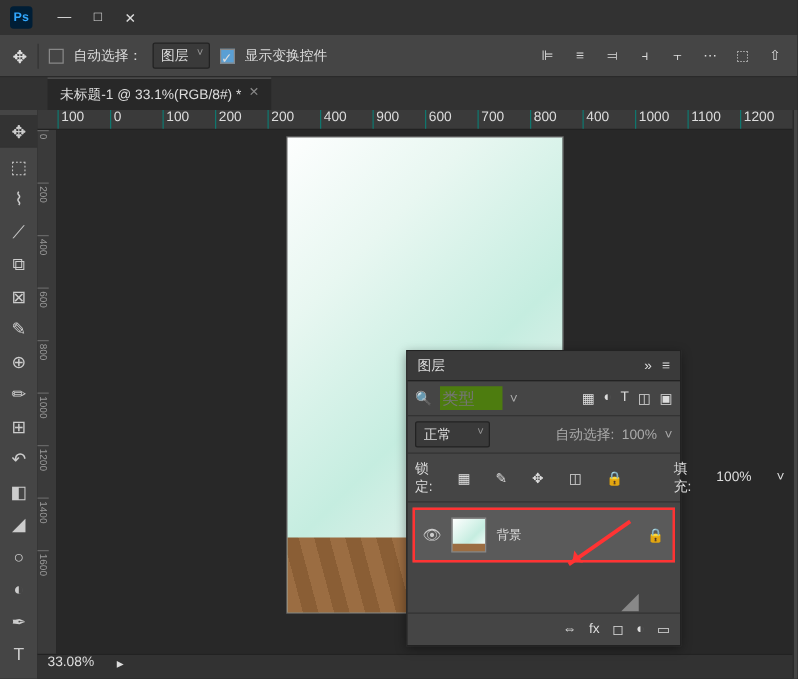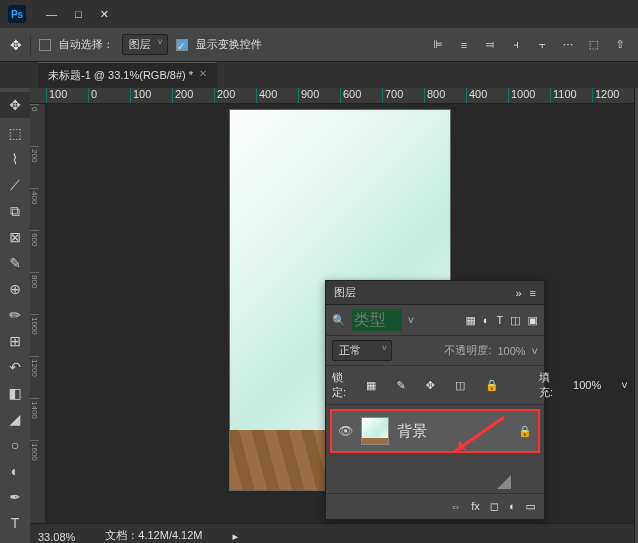--- a/index.html
+++ b/index.html
@@ -28,38 +28,38 @@
 .tools .ruler-btn{border-bottom:1px solid #333;margin-bottom:2px}
 .canvas-area{flex:1;background:#282828;display:flex;flex-direction:column;position:relative}
 .ruler-h{height:16px;background:#3a3a3a;display:flex;font-size:8px;color:#999;padding-left:16px;border-bottom:1px solid #222}
 .ruler-h span{width:42px;border-left:1px solid #0f766e;padding-left:2px}
 .canvas-body{flex:1;display:flex;position:relative}
 .ruler-v{width:16px;background:#3a3a3a;border-right:1px solid #222}
 .ruler-v span{display:block;height:42px;border-top:1px solid #666;font-size:8px;color:#999;writing-mode:vertical-rl;padding-top:2px}
 .viewport{flex:1;background:#282828;display:flex;align-items:flex-start;justify-content:center;padding:6px 0;overflow:hidden}
 .doc{width:220px;height:380px;background:linear-gradient(135deg,#fdfefe 0%,#e8f7f1 25%,#c5ede0 55%,#d9f0e8 70%,#fff 85%);position:relative;box-shadow:0 0 0 1px #666}
 .floor{position:absolute;bottom:0;left:0;right:0;height:60px;background:linear-gradient(to bottom,#a67848 0%,#8d6238 100%);background-image:repeating-linear-gradient(75deg,#9b6d42 0 12px,#8a5e35 12px 24px)}
-.status{height:20px;background:#323232;border-top:1px solid #222;display:flex;align-items:flex-end;padding:0 8px;font-size:10px;color:#bbb;gap:30px}
+.status{height:20px;background:#323232;border-top:1px solid #222;display:flex;align-items:flex-start;padding:0 8px;font-size:10px;color:#bbb;gap:18px}
 .right{width:78px;background:#454545;border-left:1px solid #222;padding:6px 4px;display:flex;flex-direction:column;gap:4px}
 
 .layers{position:absolute;left:325px;top:280px;width:220px;background:#454545;border:1px solid #222;box-shadow:0 2px 8px rgba(0,0,0,.4)}
 .layers .hdr{display:flex;align-items:center;padding:4px 8px;background:#3a3a3a;border-bottom:1px solid #222}
 .layers .hdr .ttl{flex:1}
 .layers .hdr .ctrls{display:flex;gap:8px;color:#aaa}
 .lrow{display:flex;align-items:center;gap:6px;padding:4px 6px;border-bottom:1px solid #333}
-.lrow input{background:#14532d;border:none;color:#ccc;font-size:16px;padding:2px;width:50px}
+.lrow input{background:#4d7c0f;border:none;color:#ccc;font-size:13px;padding:2px;width:50px}
 .lrow .sm{font-size:11px;color:#aaa}
 .lrow .spacer{flex:1}
 .filter-icons{display:flex;gap:7px;color:#aaa;font-size:11px}
 .lock-row{font-size:10px;color:#aaa;gap:20px}
 .layer-item{display:flex;align-items:center;padding:6px;gap:8px;border:2px solid #ff3333;margin:4px;background:#5a5a5a}
 .eye{color:#ccc;font-size:12px}
 .thumb{width:28px;height:28px;background:linear-gradient(135deg,#fff 0%,#c5ede0 60%,#fff 100%);border:1px solid #888;position:relative}
 .thumb::after{content:"";position:absolute;bottom:0;left:0;right:0;height:6px;background:#9b6d42}
-.layer-name{flex:1;font-size:15px}
+.layer-name{flex:1;font-size:10px}
 .lock-ico{color:#ccc;font-size:11px}
 .layers-footer{display:flex;justify-content:flex-end;gap:10px;padding:6px 8px;color:#aaa;font-size:11px;border-top:1px solid #333;margin-top:40px}
 .arrow{position:absolute;left:455px;top:450px;width:60px;height:3px;background:#ff3333;transform:rotate(-35deg);transform-origin:left}
 .arrow::before{content:"";position:absolute;left:-2px;top:-5px;border:6px solid transparent;border-right-color:#ff3333}
 .corner-tri{position:absolute;left:497px;top:475px;width:0;height:0;border-left:14px solid transparent;border-bottom:14px solid #888}
 </style>
 </head>
 <body>
 
 <div class="titlebar">
@@ -149,21 +149,20 @@
           <span>1600</span>
       </div>
       <div class="viewport">
         <div class="doc">
           <div class="floor"></div>
         </div>
       </div>
     </div>
     <div class="status">
       <span>33.08%</span>
-      <span>文档：4.12M/4.12M</span>
       <span>▸</span>
     </div>
   </div>
 
   <div class="right">
     
     
     
     
     
@@ -195,21 +194,21 @@
       <span>▦</span>
       <span>◐</span>
       <span>T</span>
       <span>◫</span>
       <span>▣</span>
     </div>
   </div>
   <div class="lrow">
     <span class="dd" style="width:60px">正常</span>
     <span class="spacer"></span>
-    <span class="sm">不透明度:</span>
+    <span class="sm">自动选择:</span>
     <span class="sm">100%</span>
     <span class="sm">˅</span>
   </div>
   <div class="lrow lock-row">
     <span>锁定:</span>
     <span>▦</span>
     <span>✎</span>
     <span>✥</span>
     <span>◫</span>
     <span>🔒</span>

